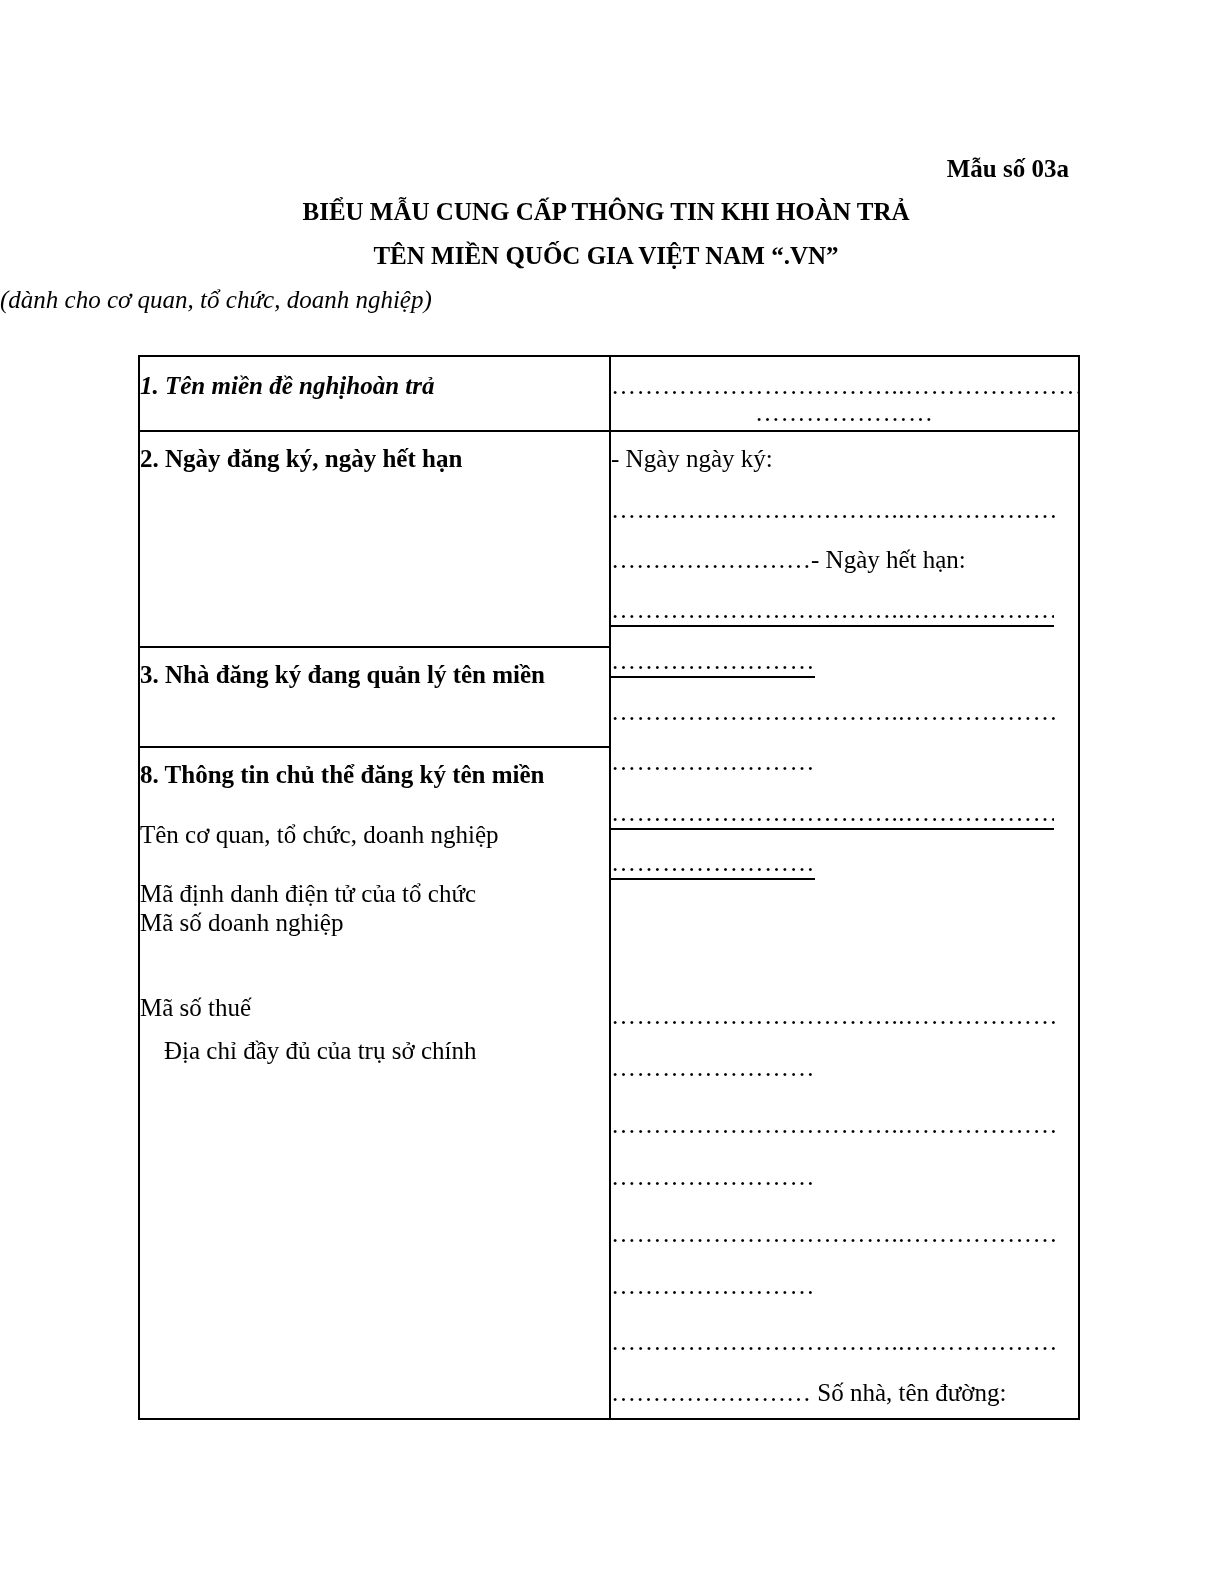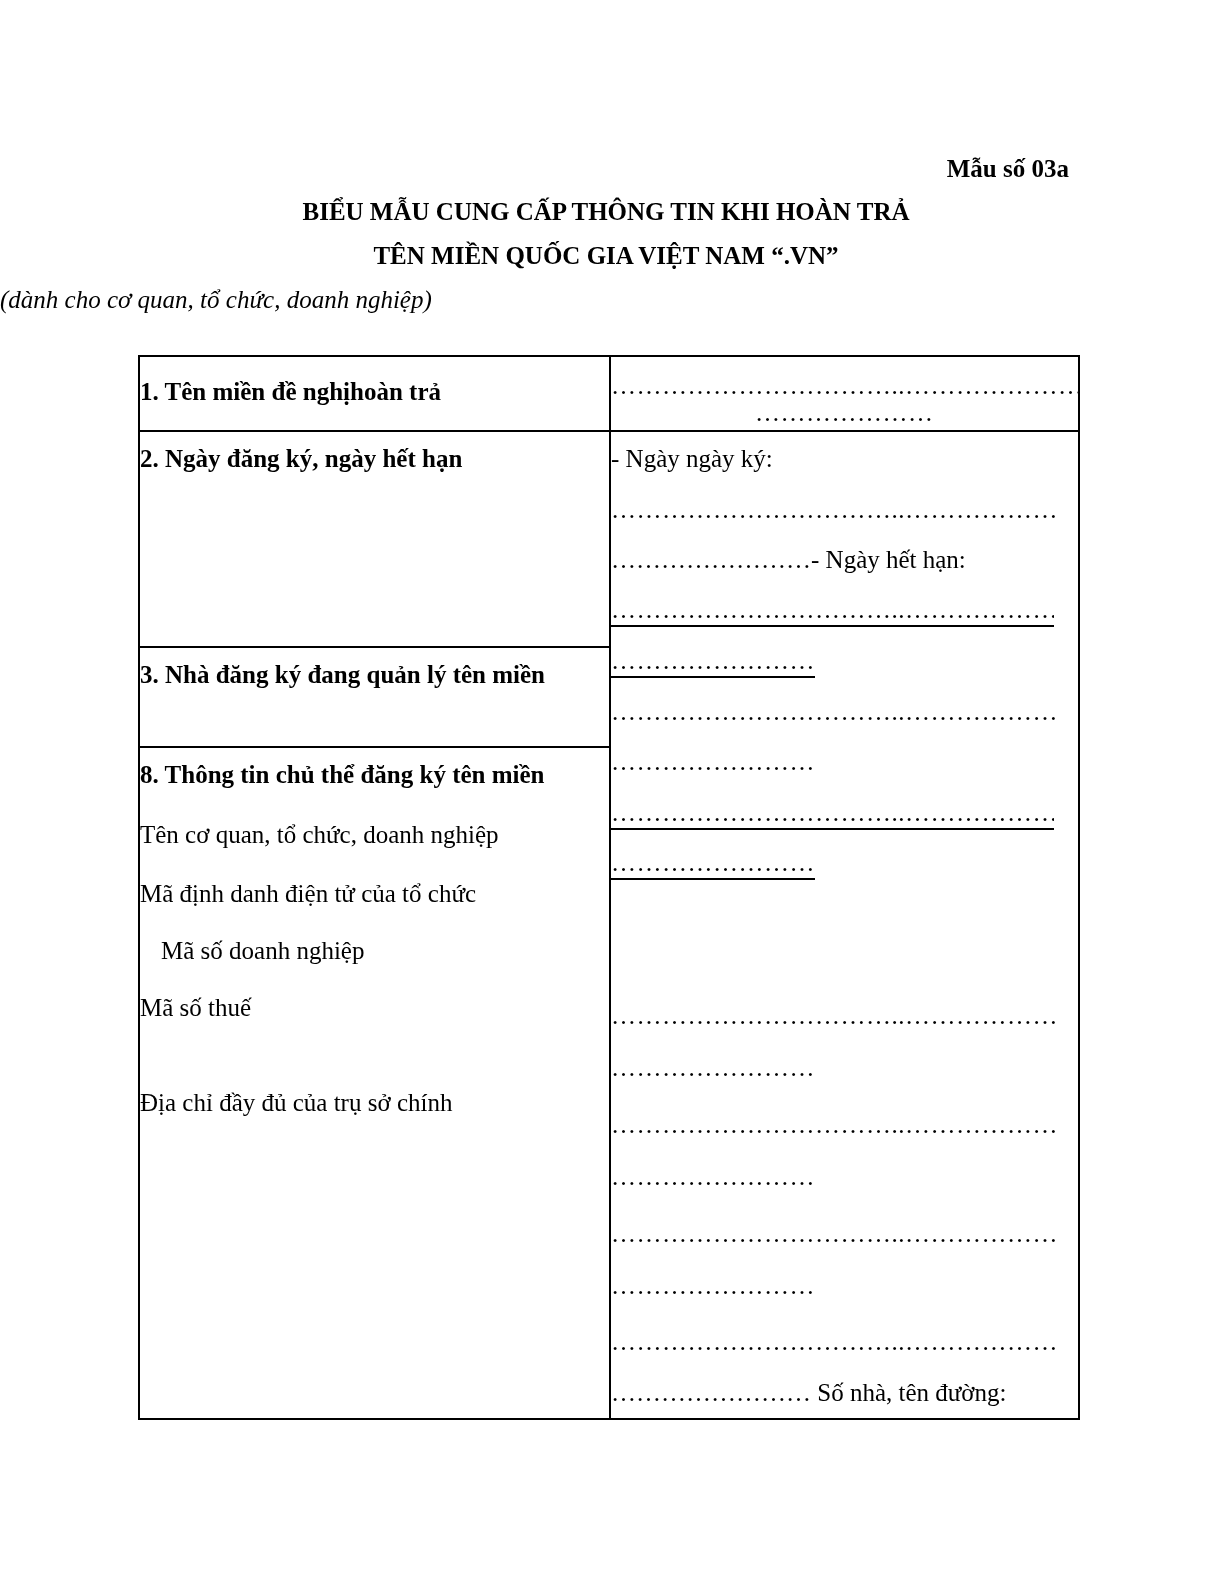--- a/index.html
+++ b/index.html
@@ -30,29 +30,29 @@
 <div class="abs subtitle">(dành cho cơ quan, tổ chức, doanh nghiệp)</div>
 
 <div class="table">
 
   <div class="vline"></div>
 
   <div class="hline" style="left:0;top:73px;width:938px;"></div>
   <div class="hline" style="left:0;top:289px;width:470px;"></div>
   <div class="hline" style="left:0;top:389px;width:470px;"></div>
 
-  <div class="lbl b" style="left:0;top:21px;">1. Tên miền đề nghịhoàn trả</div>
+  <div class="lbl b" style="left:0;top:15px;font-style:italic;">1. Tên miền đề nghịhoàn trả</div>
   <div class="lbl b" style="left:0;top:88px;">2. Ngày đăng ký, ngày hết hạn</div>
   <div class="lbl b" style="left:0;top:304px;">3. Nhà đăng ký đang quản lý tên miền</div>
   <div class="lbl b" style="left:0;top:404px;">8. Thông tin chủ thể đăng ký tên miền</div>
   <div class="lbl" style="left:0;top:464px;">Tên cơ quan, tổ chức, doanh nghiệp</div>
   <div class="lbl" style="left:0;top:523px;">Mã định danh điện tử của tổ chức</div>
-  <div class="lbl" style="left:0;top:580px;margin-left:21px;">Mã số doanh nghiệp</div>
+  <div class="lbl" style="left:0;top:552px;">Mã số doanh nghiệp</div>
   <div class="lbl" style="left:0;top:637px;">Mã số thuế</div>
-  <div class="lbl" style="left:0;top:732px;">Địa chỉ đầy đủ của trụ sở chính</div>
+  <div class="lbl" style="left:0;top:680px;padding-left:24px;">Địa chỉ đầy đủ của trụ sở chính</div>
 
   <div class="dots" style="left:471px;top:15px;width:467px;">……………………………..…………………</div>
   <div class="dots" style="left:615px;top:42px;">…………………</div>
 
   <div class="lbl" style="left:471px;top:88px;">- Ngày ngày ký:</div>
   <div class="dots" style="left:471px;top:139px;width:445px;">……………………………..………………</div>
   <div class="lbl" style="left:471px;top:189px;">
     <span>……………………</span><span>- Ngày hết hạn:</span>
   </div>
   <div class="dots ul" style="left:471px;top:238px;width:443px;">……………………………..………………</div>

